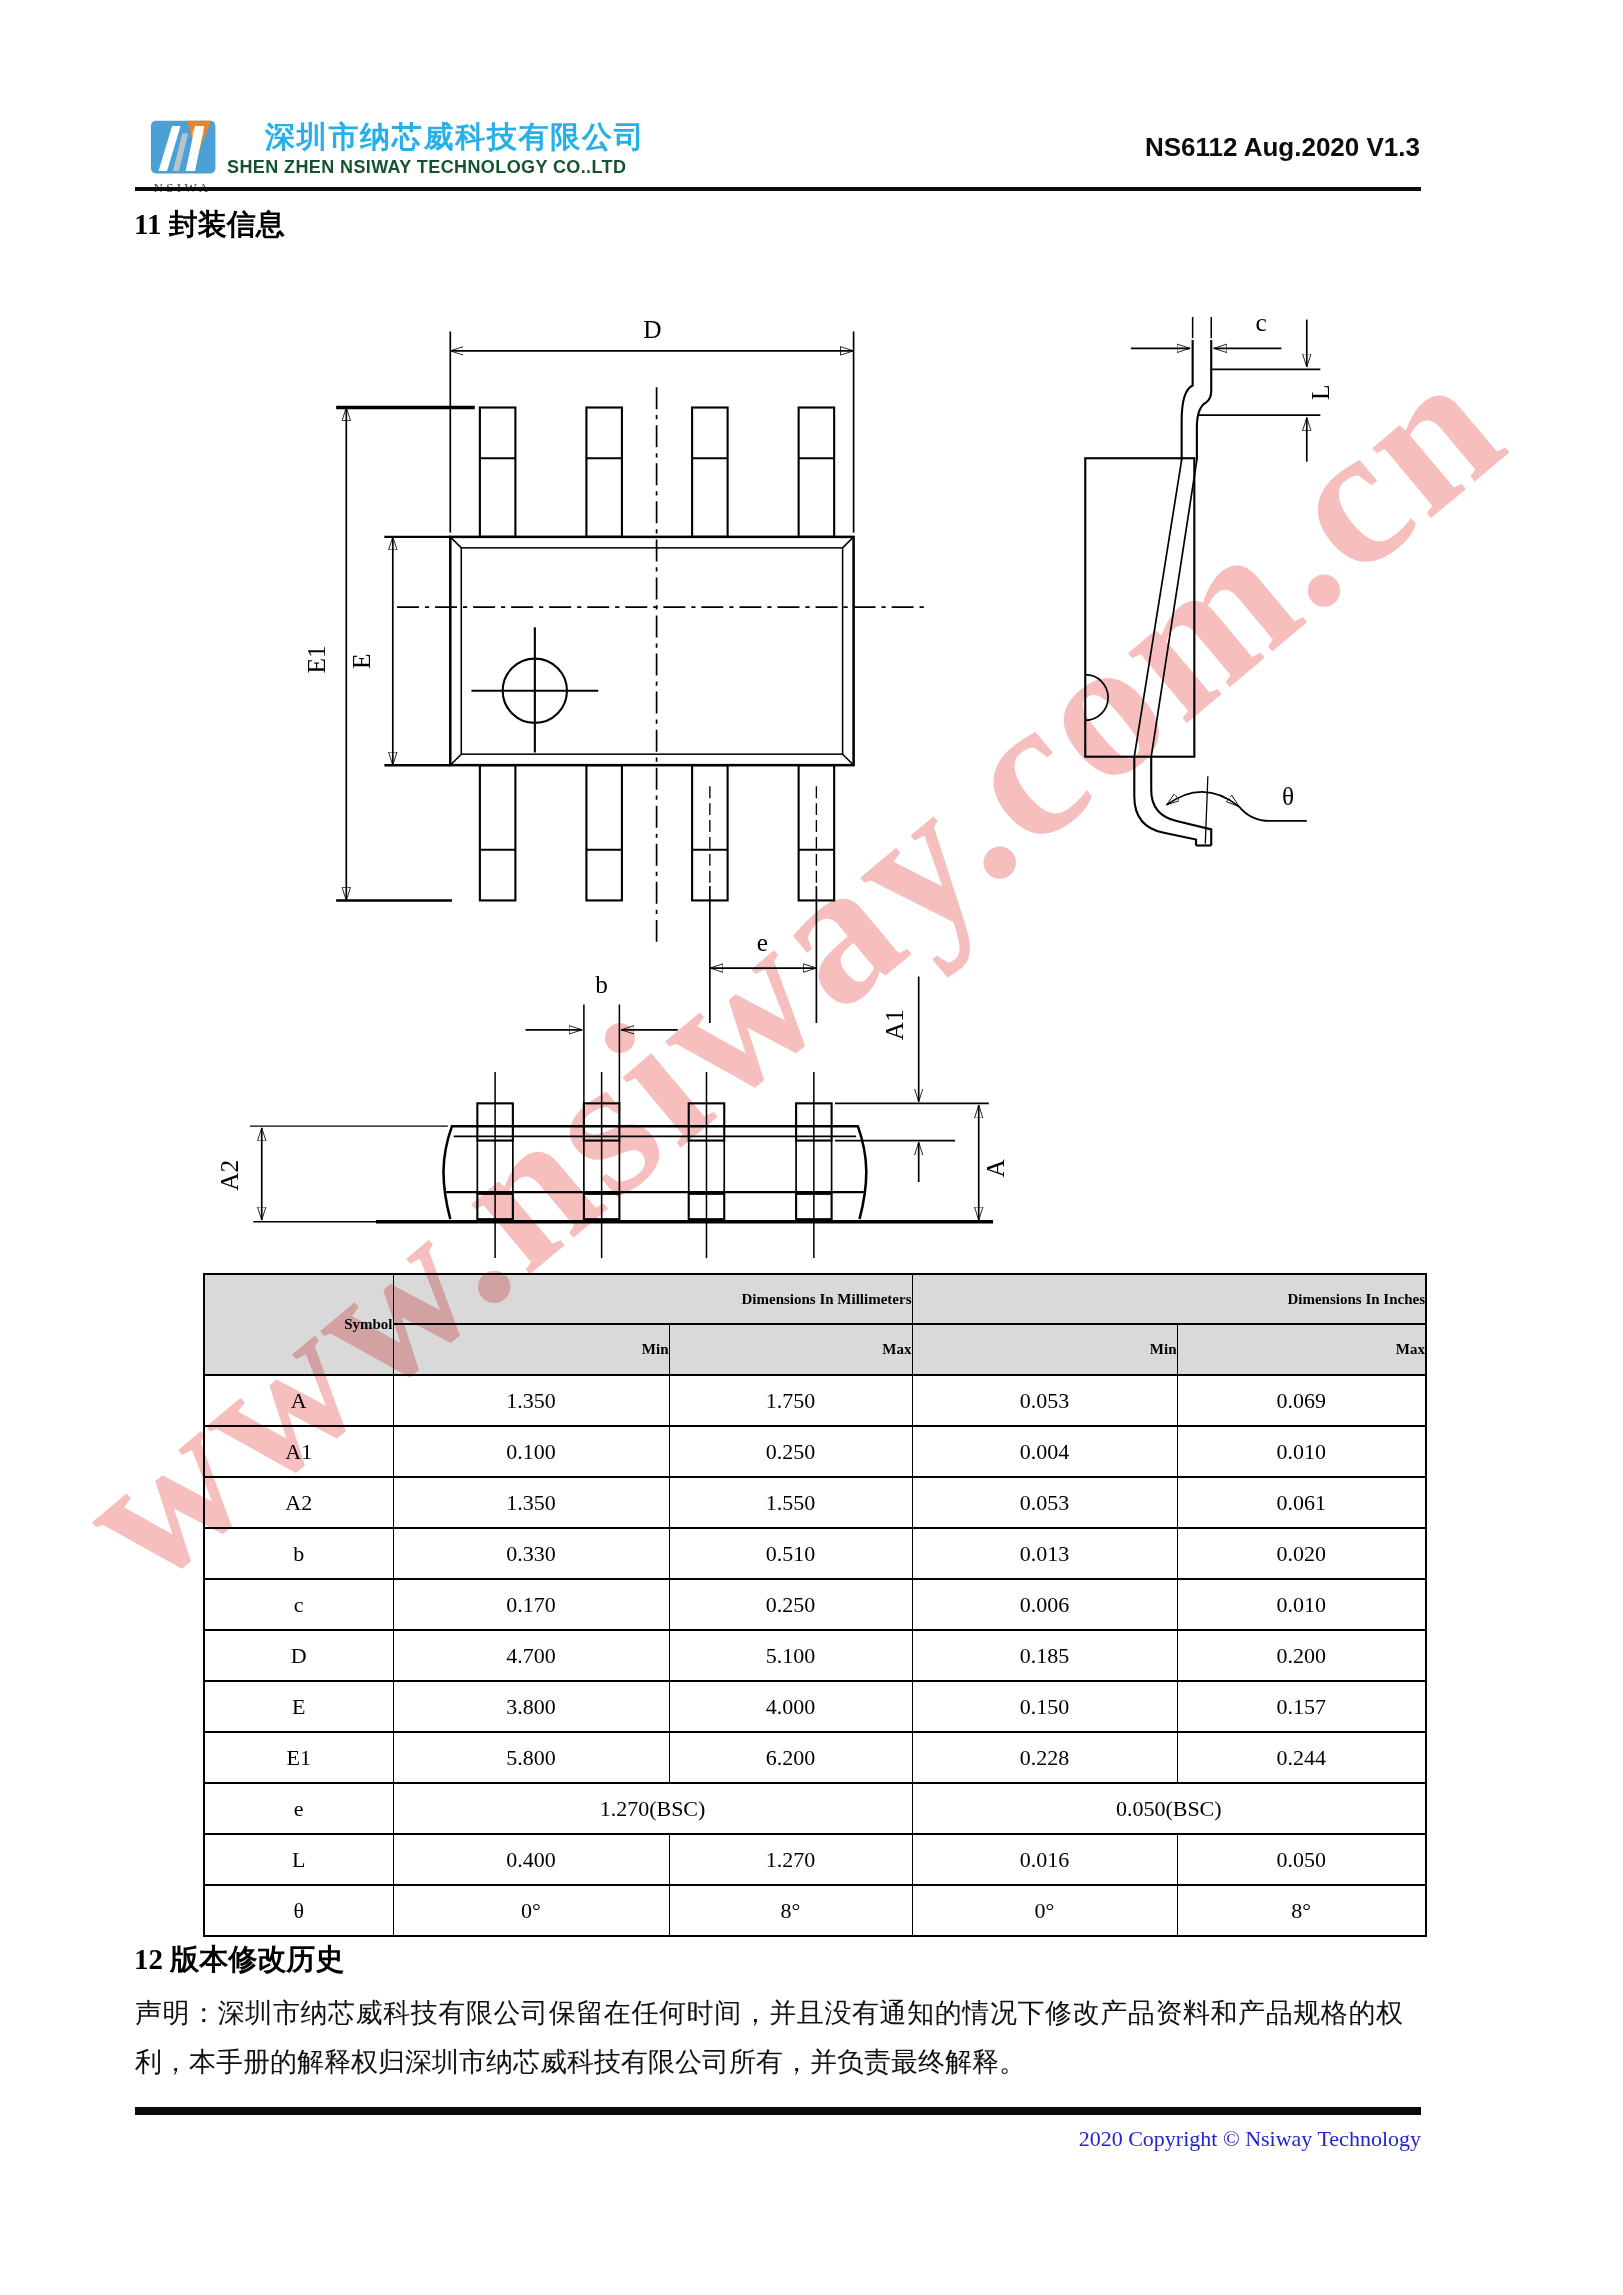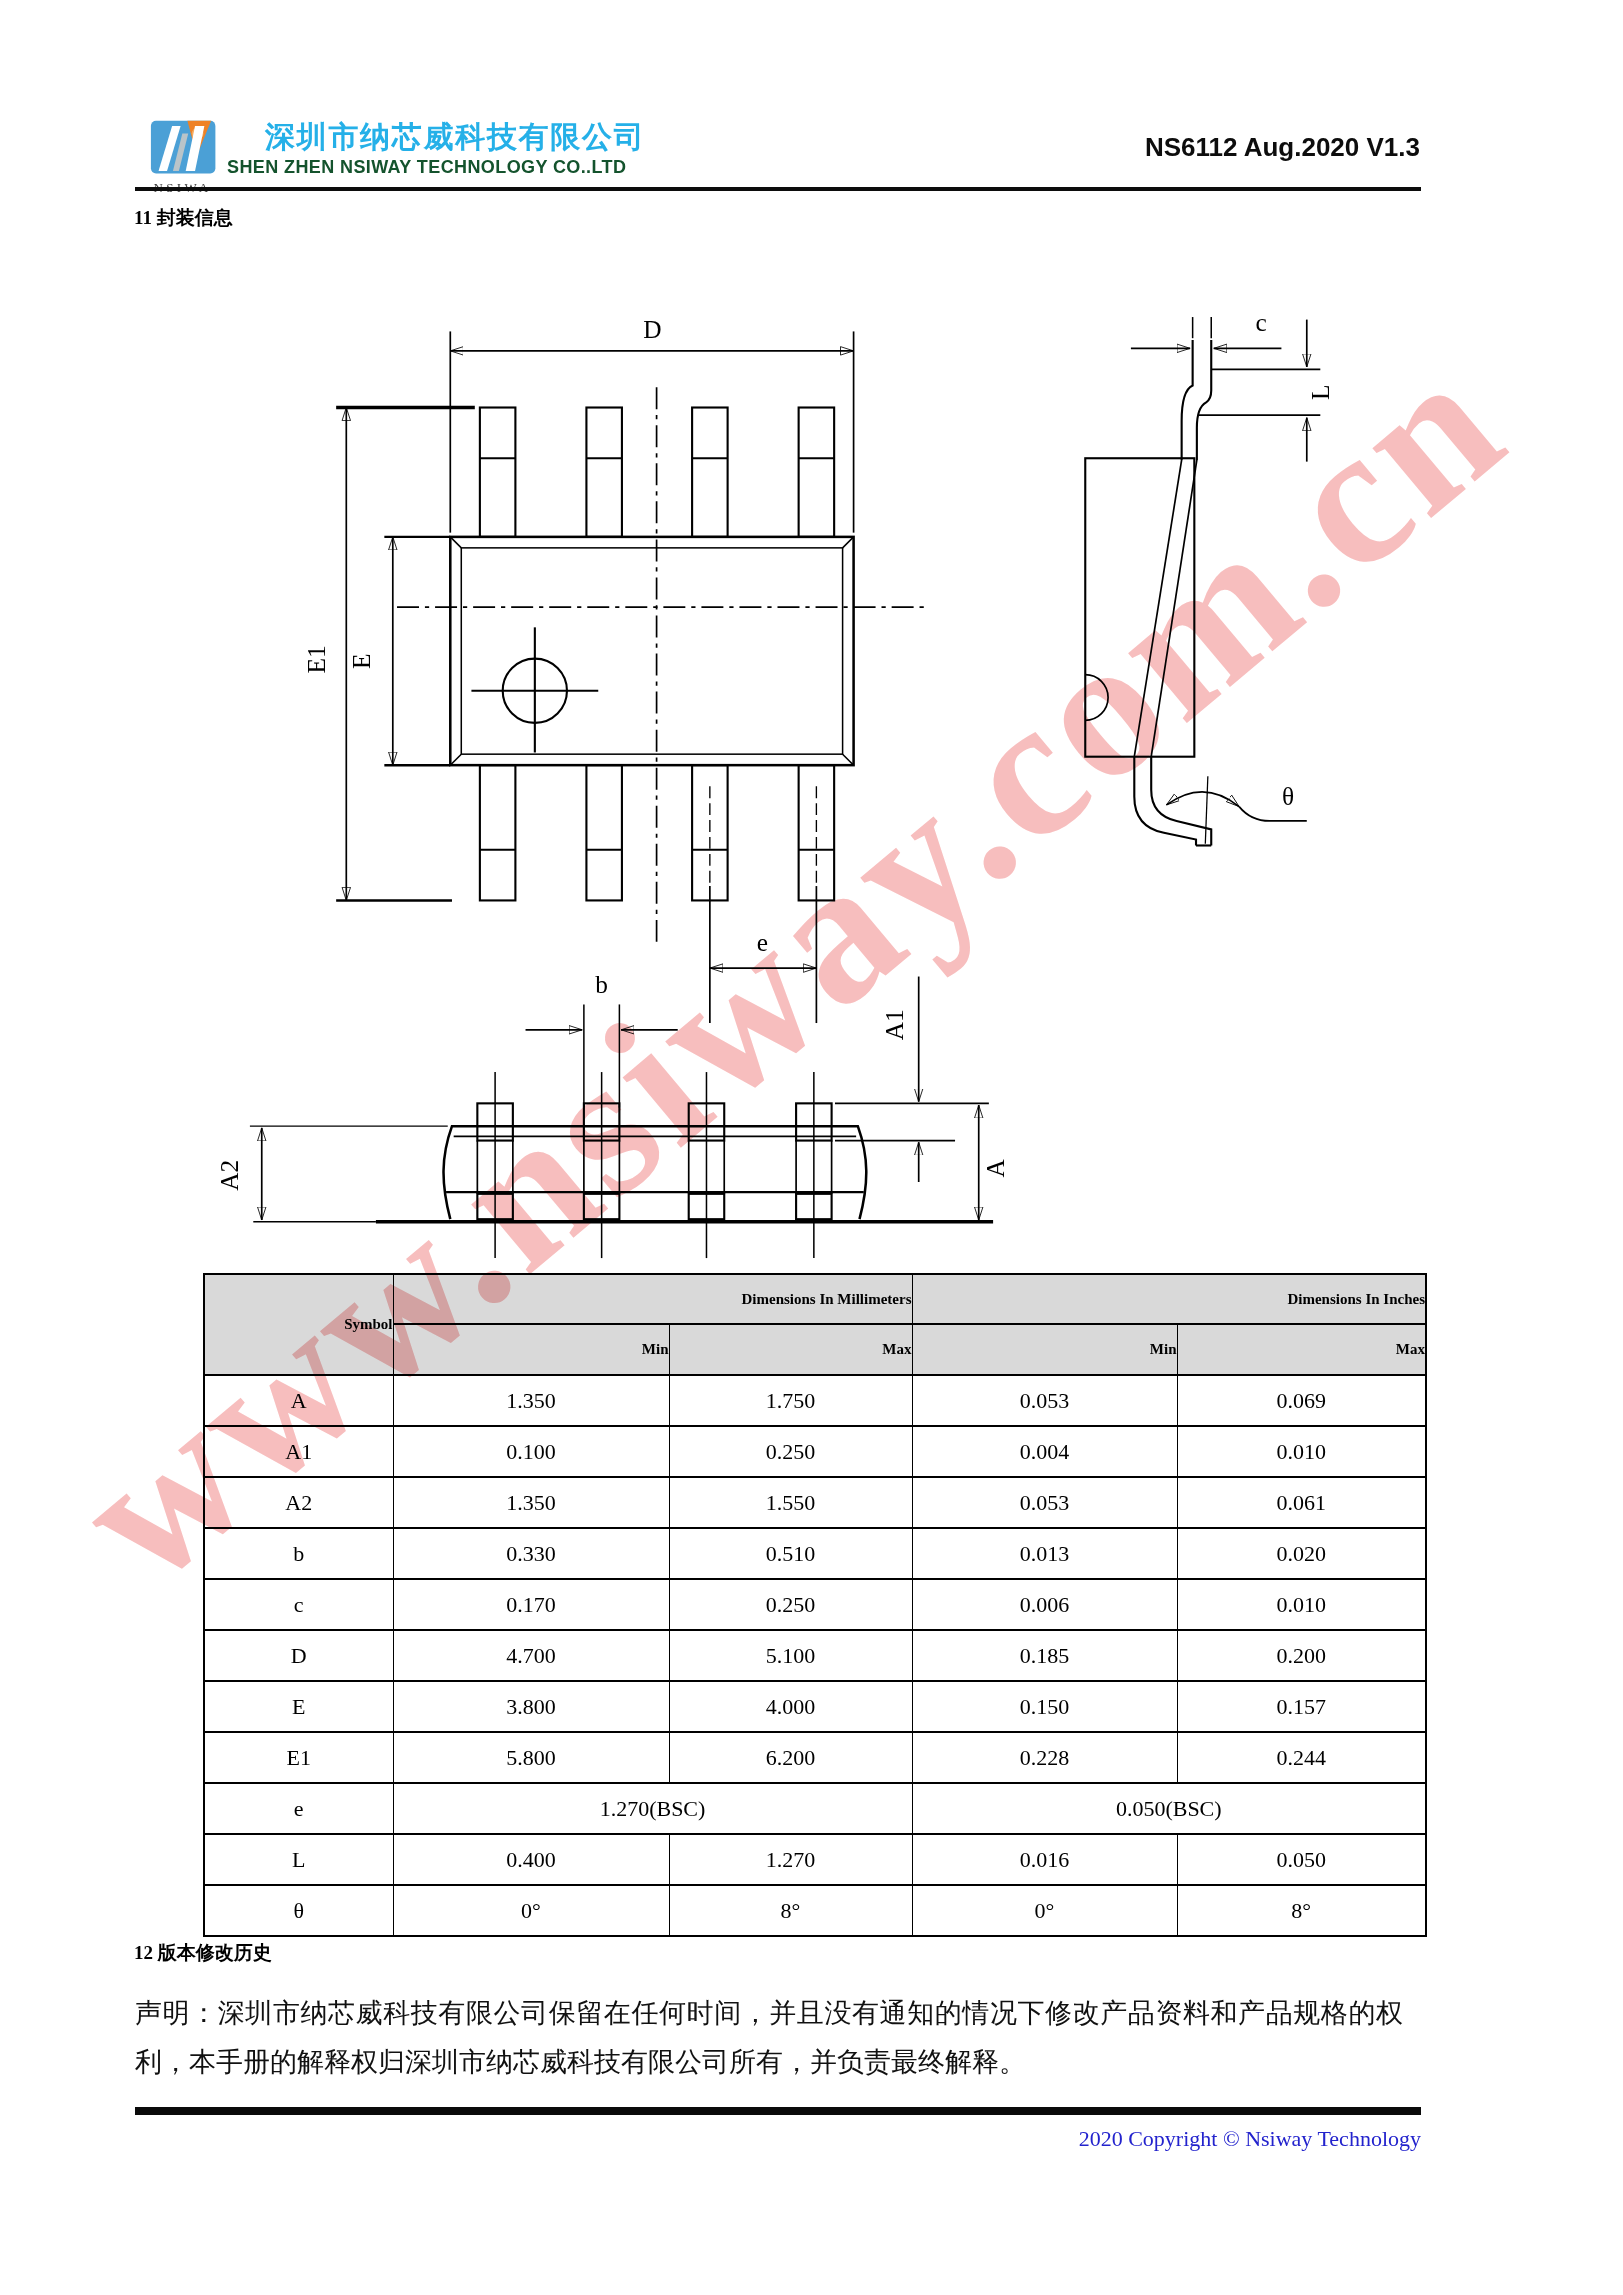--- a/index.html
+++ b/index.html
@@ -10,21 +10,21 @@
   .logo-caption{position:absolute;left:147px;top:180px;width:71px;text-align:center;
     font-size:13px;letter-spacing:3.4px;color:#3c3c3c;font-family:"Liberation Serif",serif;}
   .company-cn{position:absolute;left:227px;top:117px;font-size:30px;font-weight:bold;
     color:#25b0e8;letter-spacing:1.7px;font-family:"Liberation Sans",sans-serif;margin-left:38px;}
   .company-en{position:absolute;left:227px;top:157px;font-size:18px;font-weight:bold;
     color:#14532d;letter-spacing:0.4px;font-family:"Liberation Sans",sans-serif;}
   .doc-title{position:absolute;right:203px;top:132px;font-size:26px;font-weight:bold;
     color:#0d0d0d;font-family:"Liberation Sans",sans-serif;}
   .header-rule{position:absolute;left:135px;top:187px;width:1286px;height:4.2px;background:#0c0c0c;}
   
-  .sec-title{position:absolute;left:134px;font-size:19px;font-weight:bold;color:#000;}
+  .sec-title{position:absolute;left:134px;font-size:29px;font-weight:bold;color:#000;}
   .sec-11{top:205px;}
   .sec-12{top:1940px;}
   .disclaimer{position:absolute;left:135px;top:1989px;width:1268px;font-size:27px;
     line-height:1.82;color:#111;text-align:justify;}
   
   .drawing{position:absolute;left:194px;top:279px;}
   .drawing line,.drawing path,.drawing rect,.drawing circle{stroke:#000;fill:none;}
   .dim-label{font-family:"Liberation Serif",serif;font-size:30px;fill:#000;stroke:none;}
   
   .dim-table{position:absolute;left:203px;top:1273px;width:1221px;border-collapse:collapse;

